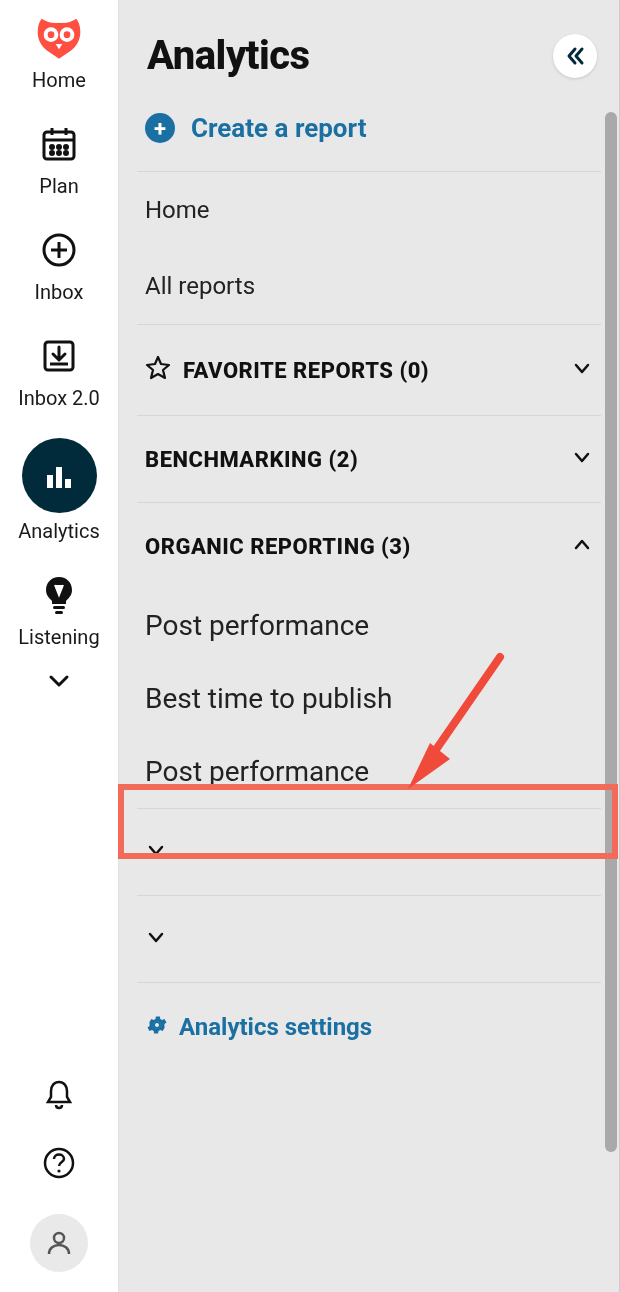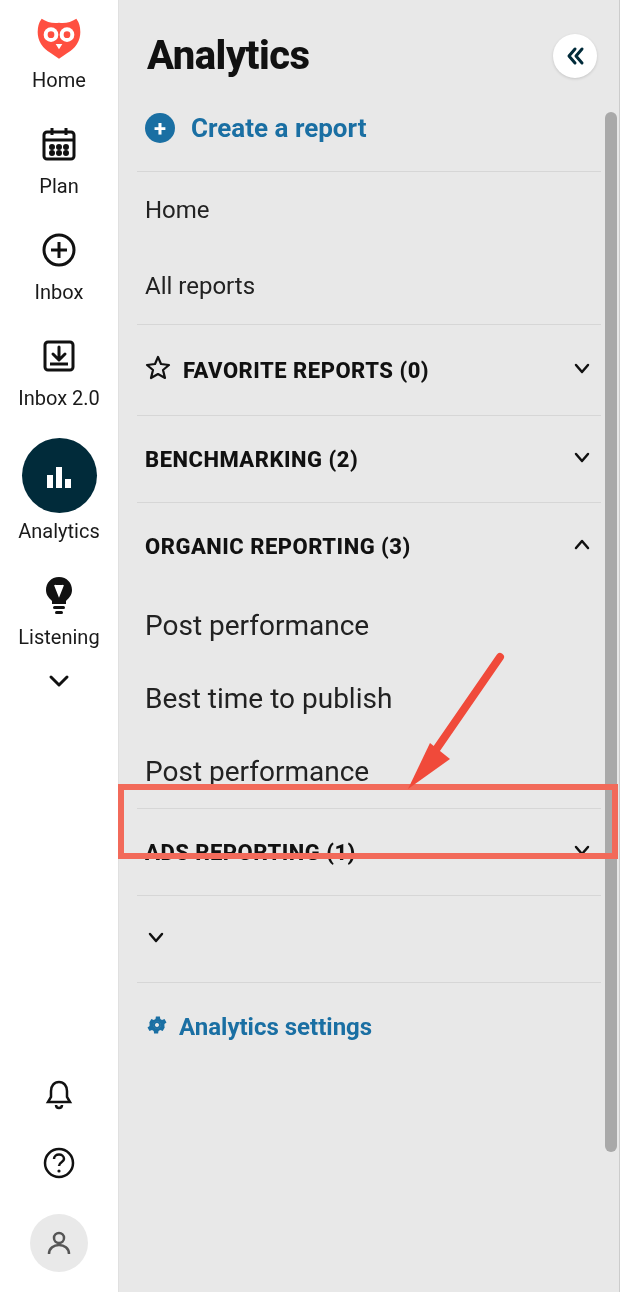--- a/index.html
+++ b/index.html
@@ -371,21 +371,20 @@
             </svg>
         </span>
       </div>
       <div class="sub-item">Post performance</div>
       <div class="sub-item">Best time to publish</div>
       <div class="sub-item">Post performance</div>
     </div>
 
     <div class="section-block">
       <div class="section-header">
-        <span class="section-title">ADS REPORTING (1)</span>
         <span class="chev-icon">
           <svg width="22" height="22" viewBox="0 0 22 22">
               <path d="M5 8 L11 15 L17 8" fill="none" stroke="#111" stroke-width="2.5" stroke-linecap="round" stroke-linejoin="round"></path>
             </svg>
         </span>
       </div>
     </div>
 
     <div class="section-block">
       <div class="section-header">

